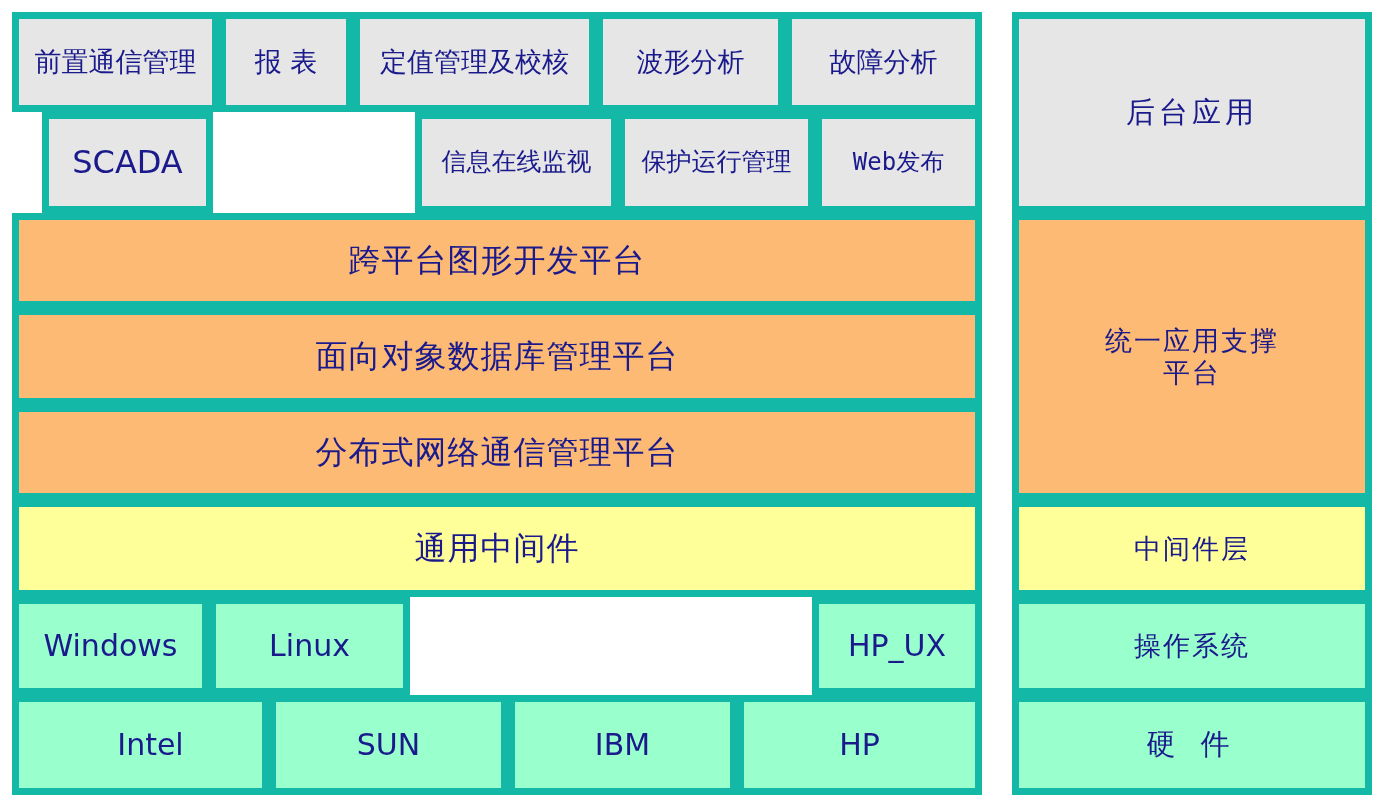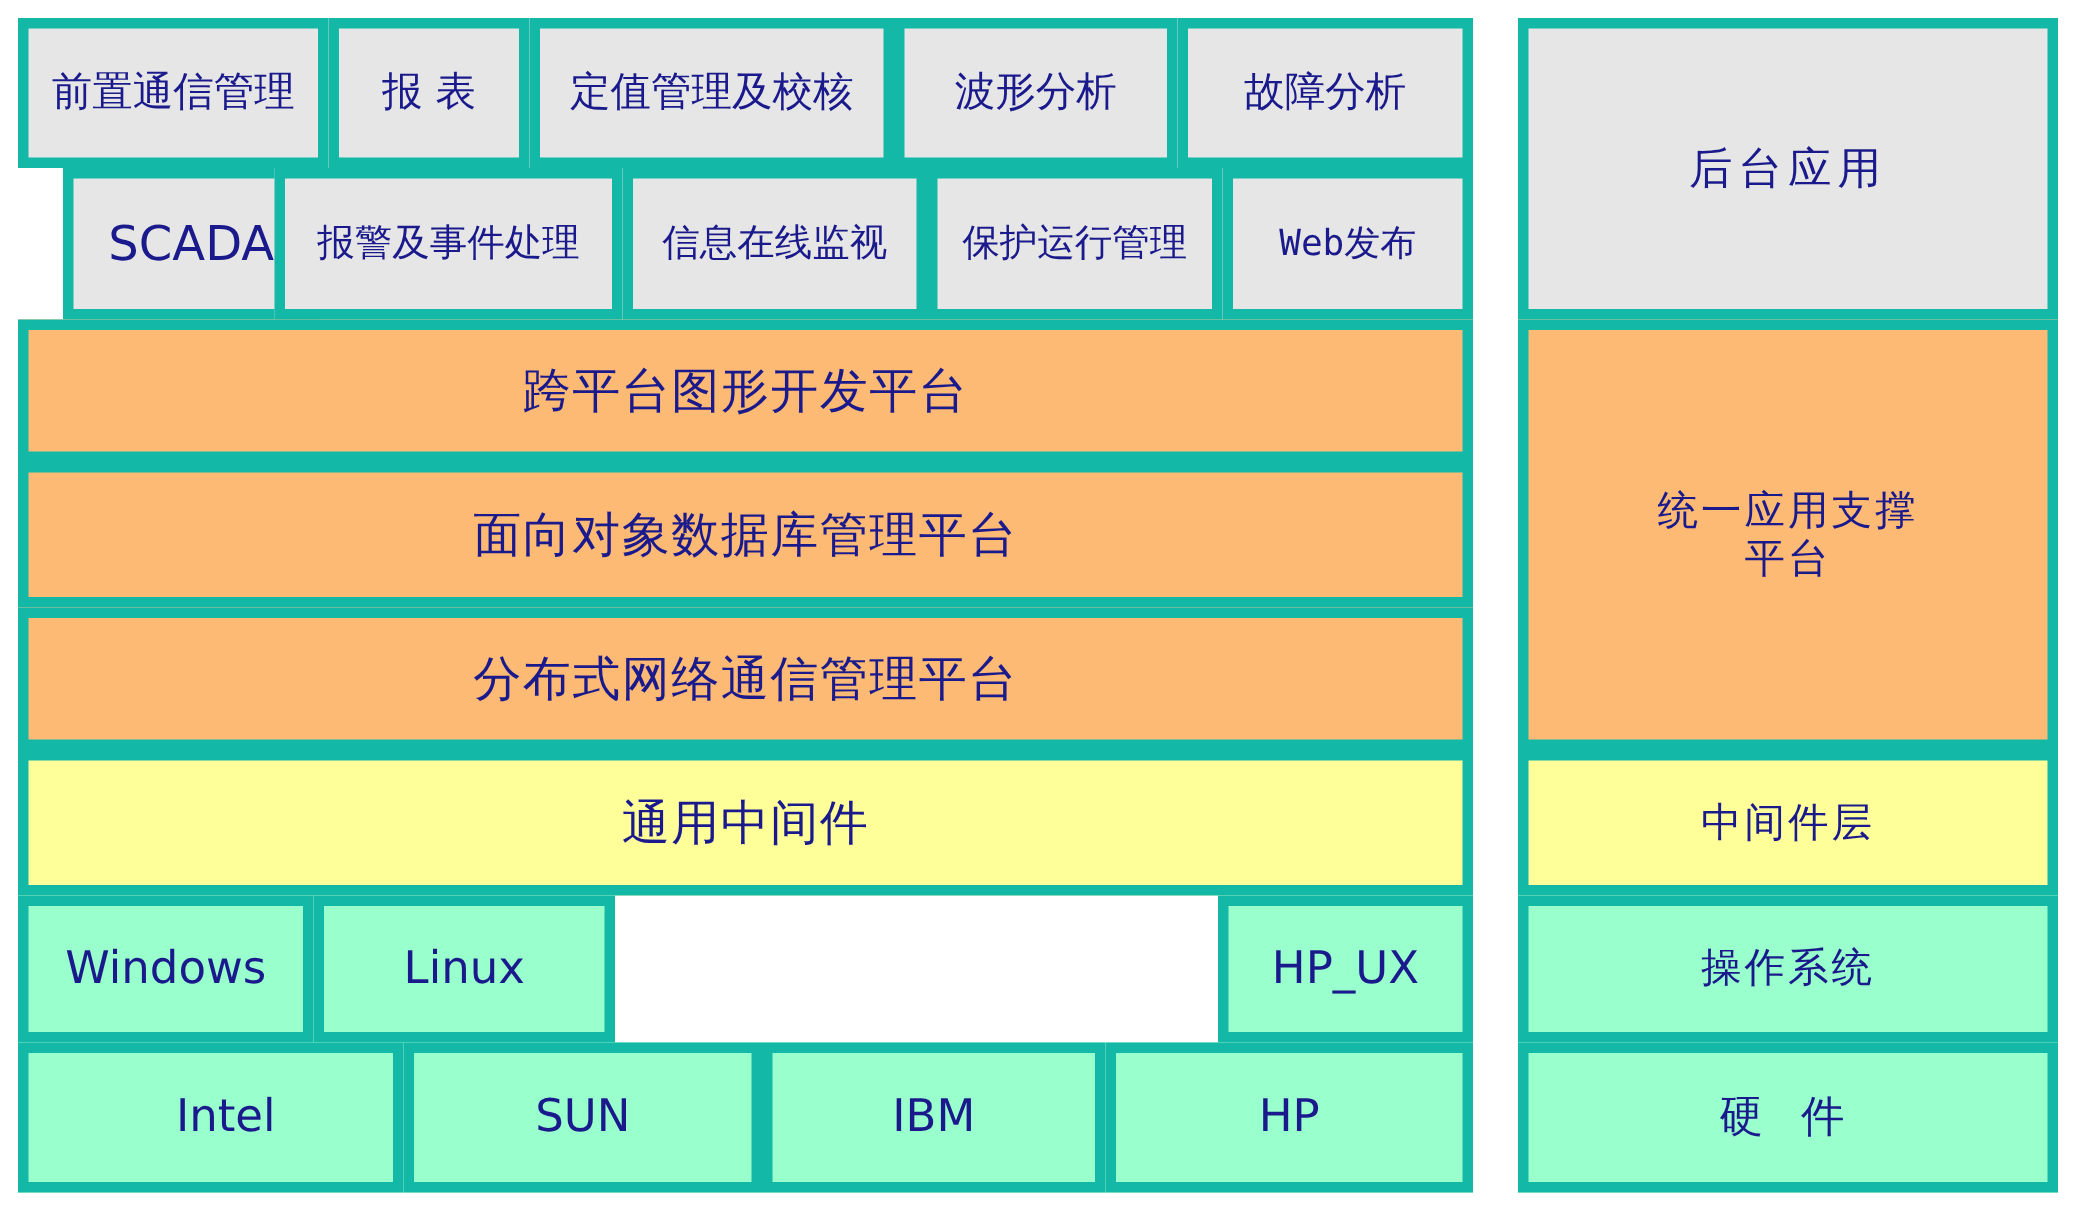--- a/index.html
+++ b/index.html
@@ -64,21 +64,20 @@
   <div class="cell fill-gray t-app" style="left:219px; top:12px;  width:134px; height:100px;">报 表</div>
 
   <div class="cell fill-gray t-app" style="left:353px; top:12px;  width:243px; height:100px;">定值管理及校核</div>
 
   <div class="cell fill-gray t-app" style="left:596px; top:12px;  width:189px; height:100px;">波形分析</div>
 
   <div class="cell fill-gray t-app" style="left:785px; top:12px;  width:197px; height:100px;">故障分析</div>
 
   <div class="cell fill-gray t-latin" style="left:28px;  top:112px; width:171px; height:101px;margin-left:14px;">SCADA</div>
 
-  <div class="cell fill-gray t-app-sm" style="left:183px; top:112px; width:232px; height:101px;">报警及事件处理</div>
 
   <div class="cell fill-gray t-app-sm" style="left:415px; top:112px; width:203px; height:101px;">信息在线监视</div>
 
   <div class="cell fill-gray t-app-sm" style="left:618px; top:112px; width:197px; height:101px;">保护运行管理</div>
 
   <div class="cell fill-gray t-mono" style="left:815px; top:112px; width:167px; height:101px;">Web发布</div>
 
   <div class="cell fill-orange t-platform" style="left:12px; top:213px; width:970px; height:95px;">跨平台图形开发平台</div>
 
   <div class="cell fill-orange t-platform" style="left:12px; top:308px; width:970px; height:97px;">面向对象数据库管理平台</div>

